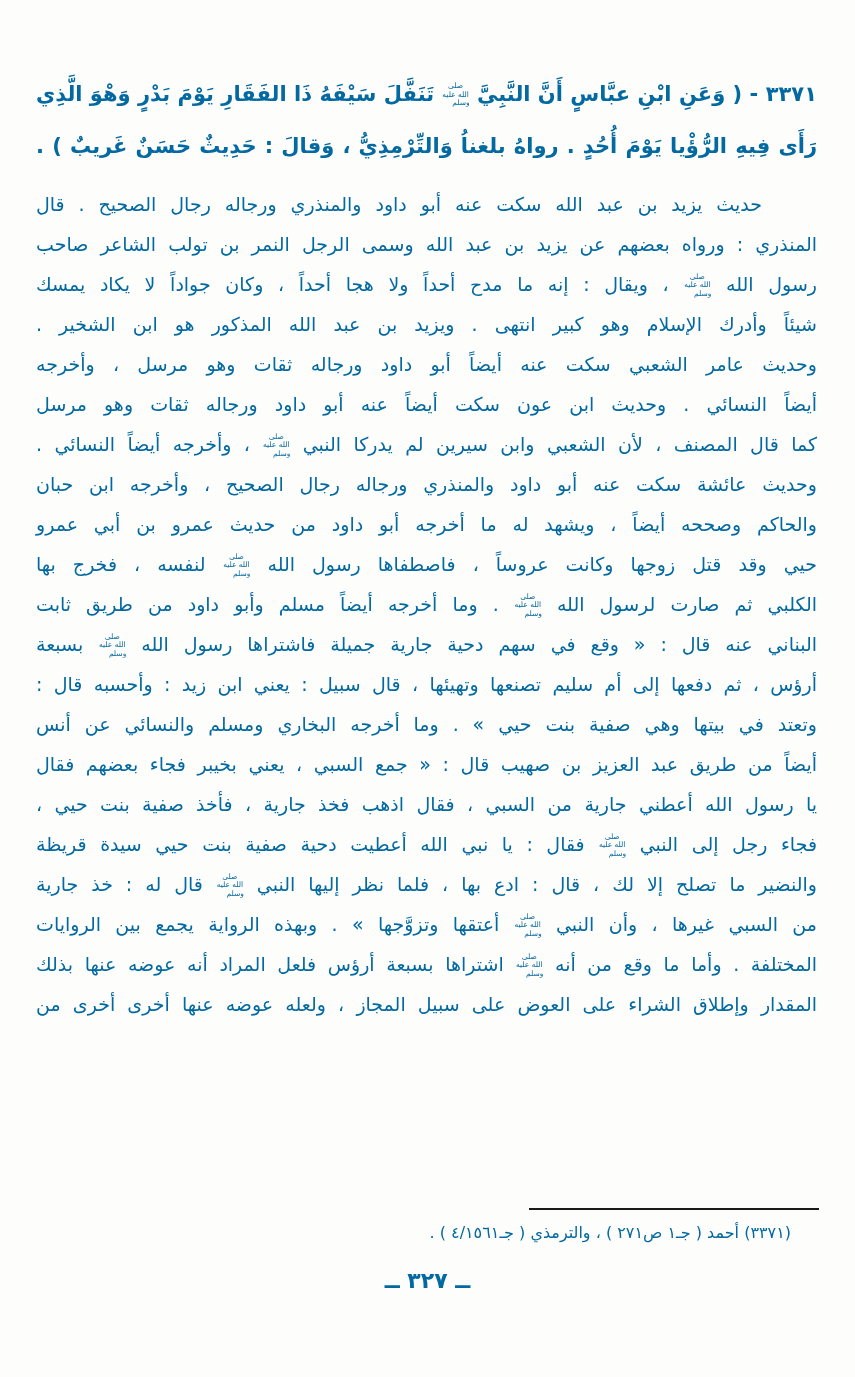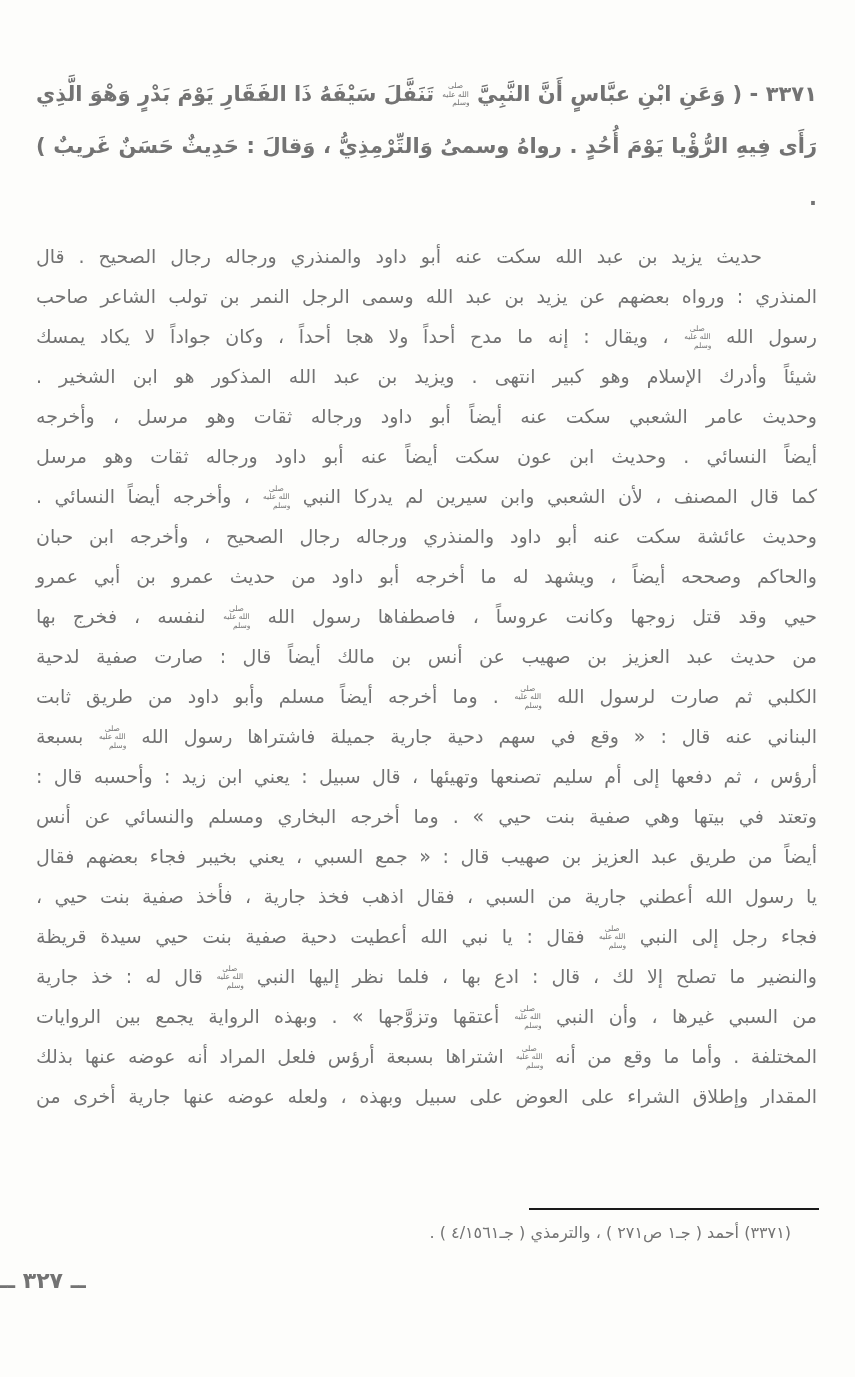--- a/index.html
+++ b/index.html
@@ -5,21 +5,21 @@
   html, body {
     margin: 0;
     padding: 0;
     background: #ffffff;
   }
   .page {
     position: relative;
     width: 855px;
     height: 1377px;
     background: #fdfdfb;
-    color: #737373;
+    color: #0369a1;
     font-family: "DejaVu Sans", sans-serif;
     direction: rtl;
     overflow: hidden;
   }
   .content {
     position: absolute;
     top: 68px;
     right: 38px;
     left: 36px;
   }
@@ -78,60 +78,59 @@
     font-size: 16px;
     line-height: 26px;
     text-align: right;
   }
   
   .page-number {
     position: absolute;
     top: 1268px;
     left: 0;
     right: 0;
-    text-align: left;
+    text-align: center;
     font-size: 22px;
     font-weight: bold;
     letter-spacing: 2px;
   }
 </style>
 </head>
 <body>
 
 <div class="page">
   <div class="content">
 
     <div class="hadith">
       <div class="h-line">٣٣٧١ - ( وَعَنِ ابْنِ عبَّاسٍ أَنَّ النَّبِيَّ <span class="saw">صلى الله عليه وسلم</span> تَنَفَّلَ سَيْفَهُ ذَا الفَقَارِ يَوْمَ بَدْرٍ وَهْوَ الَّذِي</div>
-      <div class="h-line">رَأَى فِيهِ الرُّؤْيا يَوْمَ أُحُدٍ . رواهُ وسمىُ وَالتِّرْمِذِيُّ ، وَقالَ : حَدِيثٌ حَسَنٌ غَريبٌ ) .</div>
+      <div class="h-line">رَأَى فِيهِ الرُّؤْيا يَوْمَ أُحُدٍ . رواهُ بلغناُ وَالتِّرْمِذِيُّ ، وَقالَ : حَدِيثٌ حَسَنٌ غَريبٌ ) .</div>
     </div>
 
     <div class="commentary">
       <div class="c-line indent">حديث يزيد بن عبد الله سكت عنه أبو داود والمنذري ورجاله رجال الصحيح . قال</div>
       <div class="c-line">المنذري : ورواه بعضهم عن يزيد بن عبد الله وسمى الرجل النمر بن تولب الشاعر صاحب</div>
       <div class="c-line">رسول الله <span class="saw">صلى الله عليه وسلم</span> ، ويقال : إنه ما مدح أحداً ولا هجا أحداً ، وكان جواداً لا يكاد يمسك</div>
       <div class="c-line">شيئاً وأدرك الإسلام وهو كبير انتهى . ويزيد بن عبد الله المذكور هو ابن الشخير .</div>
       <div class="c-line">وحديث عامر الشعبي سكت عنه أيضاً أبو داود ورجاله ثقات وهو مرسل ، وأخرجه</div>
       <div class="c-line">أيضاً النسائي . وحديث ابن عون سكت أيضاً عنه أبو داود ورجاله ثقات وهو مرسل</div>
       <div class="c-line">كما قال المصنف ، لأن الشعبي وابن سيرين لم يدركا النبي <span class="saw">صلى الله عليه وسلم</span> ، وأخرجه أيضاً النسائي .</div>
       <div class="c-line">وحديث عائشة سكت عنه أبو داود والمنذري ورجاله رجال الصحيح ، وأخرجه ابن حبان</div>
       <div class="c-line">والحاكم وصححه أيضاً ، ويشهد له ما أخرجه أبو داود من حديث عمرو بن أبي عمرو</div>
       <div class="c-line">حيي وقد قتل زوجها وكانت عروساً ، فاصطفاها رسول الله <span class="saw">صلى الله عليه وسلم</span> لنفسه ، فخرج بها</div>
-      <div class="c-line">من حديث عبد العزيز بن صهيب عن أنس بن مالك أيضاً قال : صارت صفية لدحية</div>
       <div class="c-line">الكلبي ثم صارت لرسول الله <span class="saw">صلى الله عليه وسلم</span> . وما أخرجه أيضاً مسلم وأبو داود من طريق ثابت</div>
       <div class="c-line">البناني عنه قال : « وقع في سهم دحية جارية جميلة فاشتراها رسول الله <span class="saw">صلى الله عليه وسلم</span> بسبعة</div>
       <div class="c-line">أرؤس ، ثم دفعها إلى أم سليم تصنعها وتهيئها ، قال سبيل : يعني ابن زيد : وأحسبه قال :</div>
       <div class="c-line">وتعتد في بيتها وهي صفية بنت حيي » . وما أخرجه البخاري ومسلم والنسائي عن أنس</div>
       <div class="c-line">أيضاً من طريق عبد العزيز بن صهيب قال : « جمع السبي ، يعني بخيبر فجاء بعضهم فقال</div>
       <div class="c-line">يا رسول الله أعطني جارية من السبي ، فقال اذهب فخذ جارية ، فأخذ صفية بنت حيي ،</div>
       <div class="c-line">فجاء رجل إلى النبي <span class="saw">صلى الله عليه وسلم</span> فقال : يا نبي الله أعطيت دحية صفية بنت حيي سيدة قريظة</div>
       <div class="c-line">والنضير ما تصلح إلا لك ، قال : ادع بها ، فلما نظر إليها النبي <span class="saw">صلى الله عليه وسلم</span> قال له : خذ جارية</div>
       <div class="c-line">من السبي غيرها ، وأن النبي <span class="saw">صلى الله عليه وسلم</span> أعتقها وتزوَّجها » . وبهذه الرواية يجمع بين الروايات</div>
       <div class="c-line">المختلفة . وأما ما وقع من أنه <span class="saw">صلى الله عليه وسلم</span> اشتراها بسبعة أرؤس فلعل المراد أنه عوضه عنها بذلك</div>
-      <div class="c-line">المقدار وإطلاق الشراء على العوض على سبيل وبهذه ، ولعله عوضه عنها جارية أخرى من</div>
+      <div class="c-line">المقدار وإطلاق الشراء على العوض على سبيل المجاز ، ولعله عوضه عنها أخرى أخرى من</div>
     </div>
   </div>
 
   <div class="footnote">
     <div class="fn-rule"></div>
     <div class="fn-text">(٣٣٧١) أحمد ( جـ١ ص٢٧١ ) ، والترمذي ( جـ٤/١٥٦١ ) .</div>
   </div>
 
   <div class="page-number">ــ ٣٢٧ ــ</div>
 </div>

